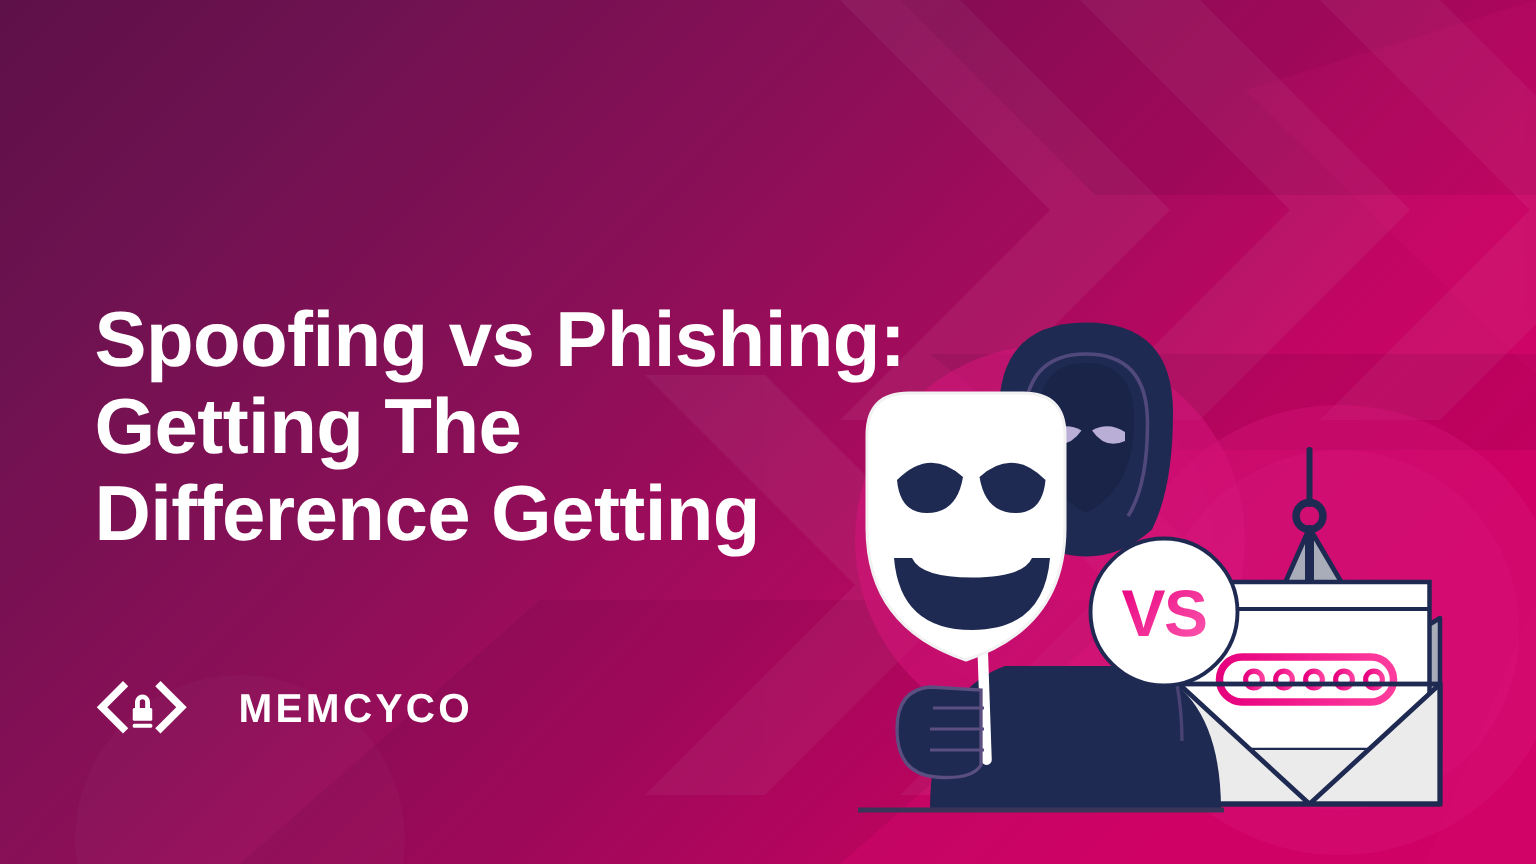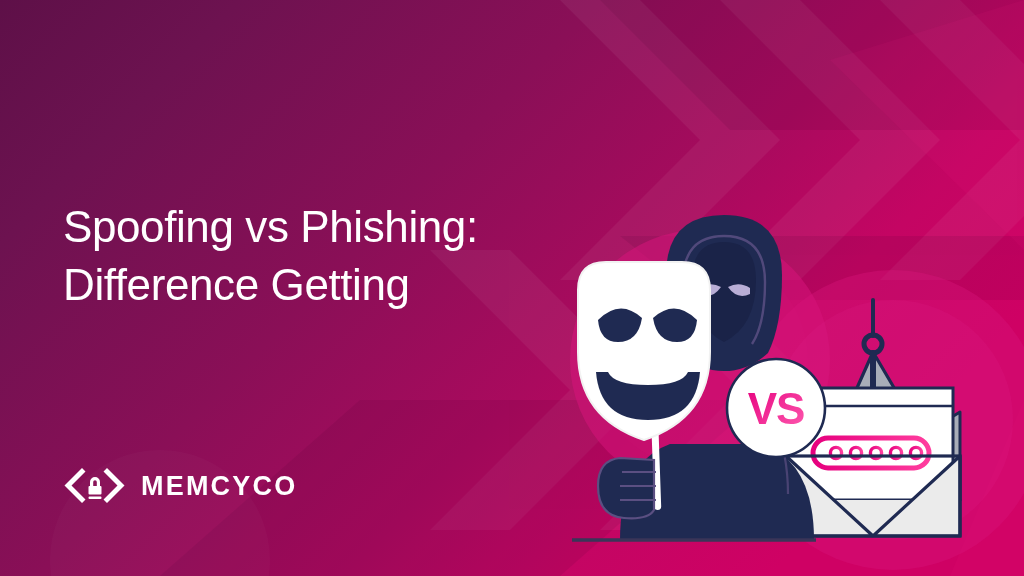--- a/index.html
+++ b/index.html
@@ -20,32 +20,32 @@
   
   #headline {
     position:absolute;
     left:63px; top:198px;
     width:560px;
     z-index:6;
   }
   #headline .line {
     display:block;
     color:#ffffff;
-    font-size:44px;
-    font-weight:400;
+    font-size:52px;
+    font-weight:700;
     line-height:58px;
     letter-spacing:-0.4px;
     white-space:nowrap;
   }
 
   
   #logo {
     position:absolute;
-    left:63px; top:462px;
-    display:flex; align-items:center; gap:14px;
+    left:63px; top:448px;
+    display:flex; align-items:center; gap:32px;
     z-index:6;
   }
   #logo .mark { width:64px; height:48px; display:block; }
   #logo .wordmark {
     color:#ffffff;
     font-size:27px;
     font-weight:600;
     letter-spacing:2.2px;
     line-height:1;
   }
@@ -114,20 +114,21 @@
         <circle cx="700" cy="360" r="108" fill="#e0259021" opacity="0.35"></circle>
         <circle cx="893" cy="420" r="150" fill="#d6147a" opacity="0.40"></circle>
         <circle cx="893" cy="420" r="120" fill="#e02590" opacity="0.16"></circle>
         <circle cx="160" cy="560" r="110" fill="#ffffff" opacity="0.025"></circle>
       </g>
     </svg>
   </div>
 
   <h1 id="headline">
     <span class="line">Spoofing vs Phishing:</span>
+    <span class="line">Getting The</span>
     <span class="line">Difference Getting</span>
   </h1>
 
   <div id="logo">
     <svg class="mark" viewBox="0 0 64 48" aria-hidden="true">
 
       <path d="M18 3 L21.5 6.5 L7.5 20.5 L21.5 34.5 L18 38 L0.5 20.5 Z" fill="#ffffff" transform="translate(1,3)"></path>
 
       <path d="M43 3 L39.5 6.5 L53.5 20.5 L39.5 34.5 L43 38 L60.5 20.5 Z" fill="#ffffff" transform="translate(1,3)"></path>
 

